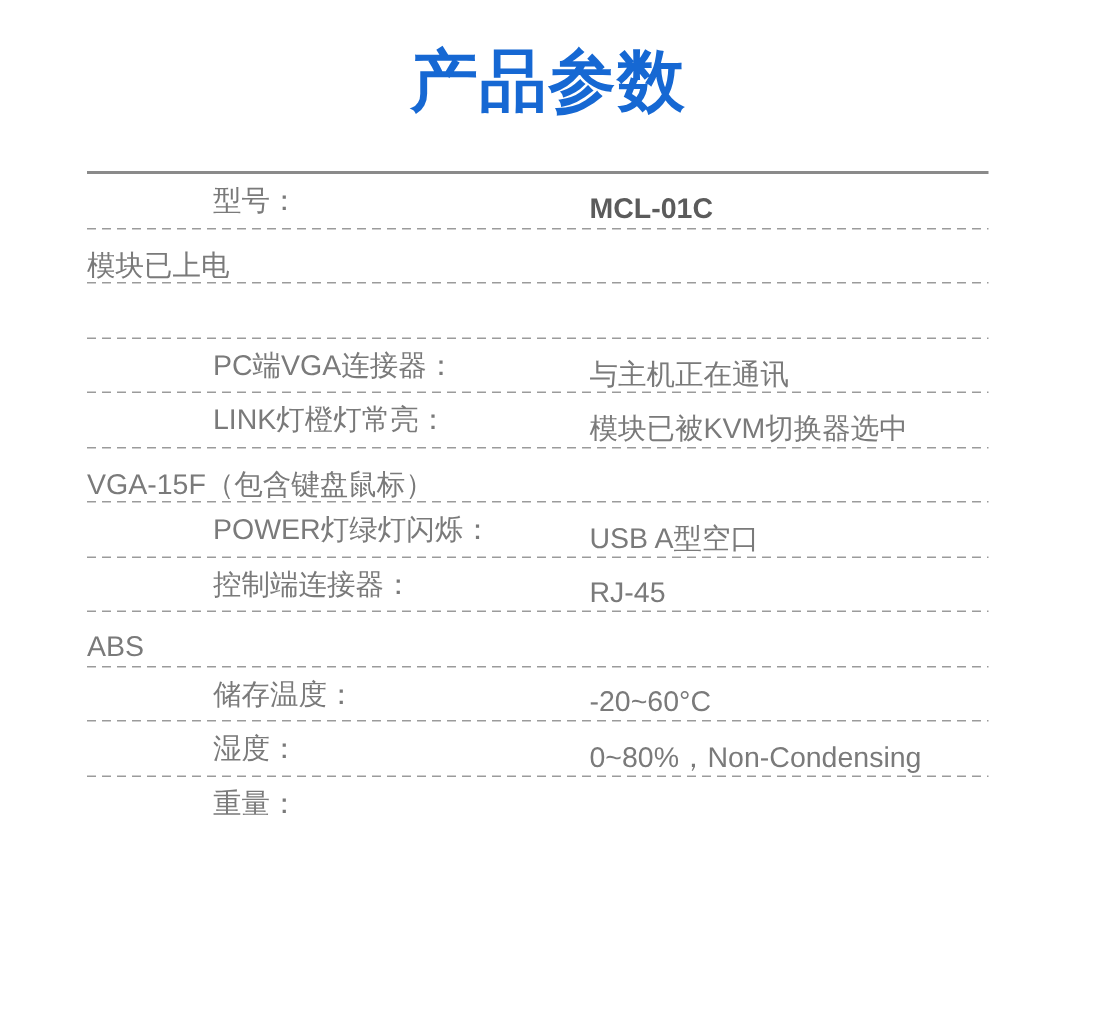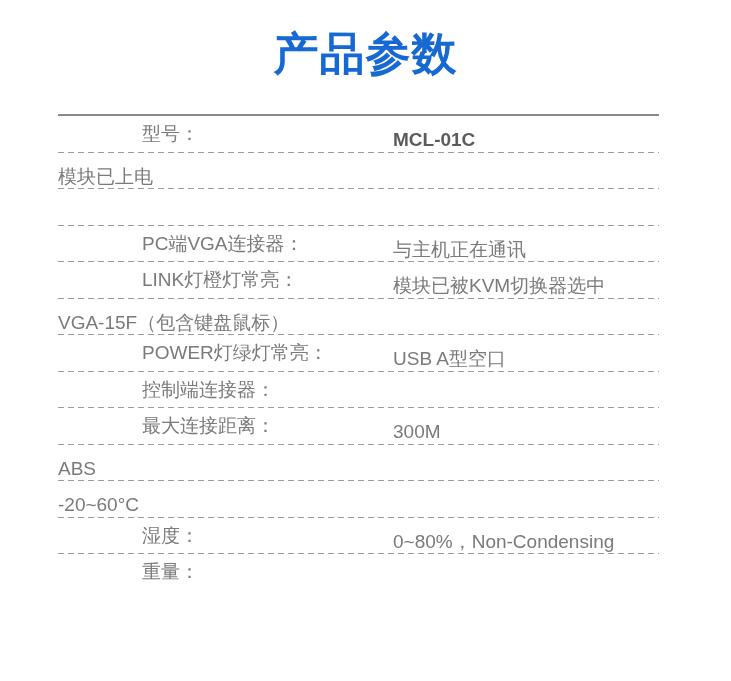--- a/index.html
+++ b/index.html
@@ -90,40 +90,38 @@
   <div class="row">
     <span class="label">LINK灯橙灯常亮：</span>
     <span class="value">模块已被KVM切换器选中</span>
   </div>
 
   <div class="row">
     <span class="value">VGA-15F（包含键盘鼠标）</span>
   </div>
 
   <div class="row">
-    <span class="label">POWER灯绿灯常亮：</span>
+    <span class="label">POWER灯绿灯闪烁：</span>
     <span class="value">USB  A型空口</span>
   </div>
 
   <div class="row">
     <span class="label">控制端连接器：</span>
+    <span class="value">RJ-45</span>
   </div>
 
 
-  <div class="row">
-    <span class="label">最大连接距离：</span>
-    <span class="value">300M</span>
-  </div>
 
   <div class="row">
     <span class="value">ABS</span>
   </div>
 
 
   <div class="row">
+    <span class="label">储存温度：</span>
     <span class="value">-20~60°C</span>
   </div>
 
   <div class="row">
     <span class="label">湿度：</span>
     <span class="value">0~80%，Non-Condensing</span>
   </div>
 
   <div class="row last">
     <span class="label">重量：</span>

